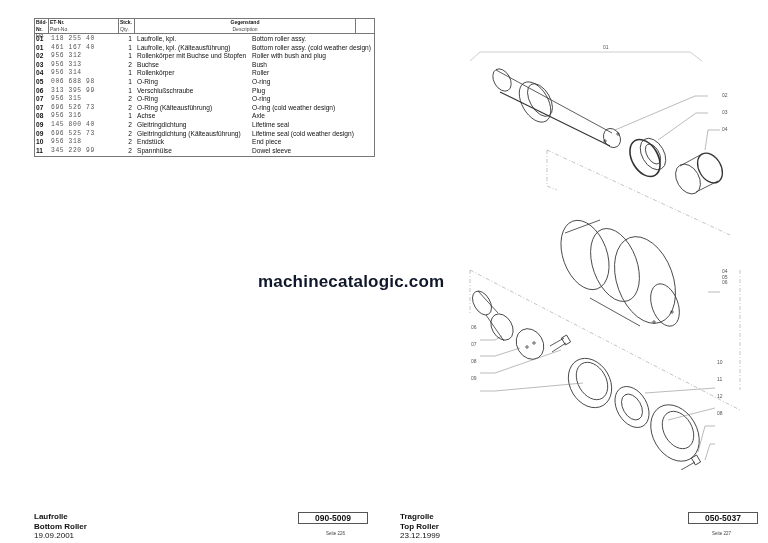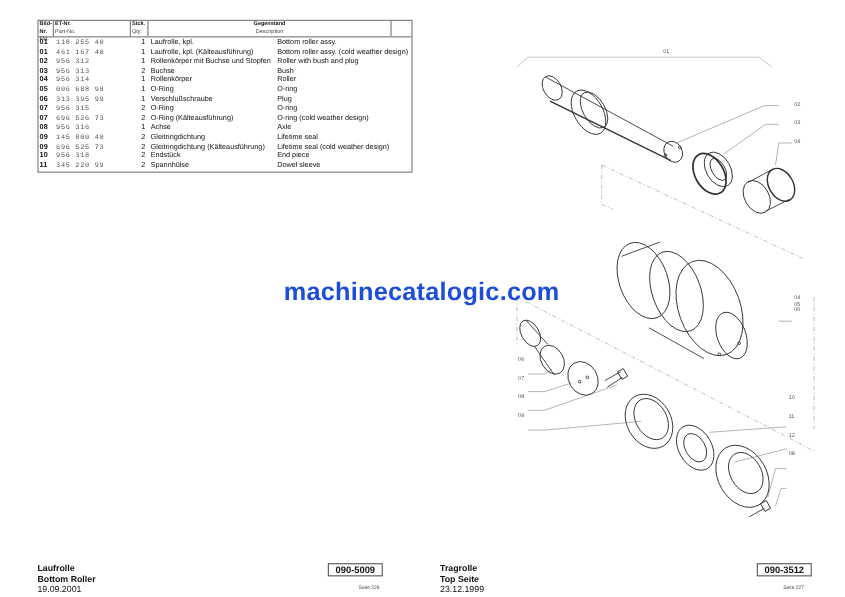--- a/index.html
+++ b/index.html
@@ -29,31 +29,31 @@
   .row .qty { width: 16px; text-align: right; padding-right: 3px; }
   .row .de { width: 115px; padding-left: 2px; }
   .row .en { flex: 1; padding-left: 2px; }
 
   
   .drawing { position: absolute; left: 440px; top: 30px; width: 320px; height: 440px; }
   .drawing svg { width: 100%; height: 100%; }
   .callout { position: absolute; font-size: 5px; color: #555; line-height: 5.5px; }
 
   .watermark {
-    position: absolute; left: 258px; top: 252px;
-    font-size: 23px; font-weight: bold; color: #1d4ed8; letter-spacing: 0.2px;
+    position: absolute; left: 258px; top: 272px;
+    font-size: 17px; font-weight: bold; color: #0f172a; letter-spacing: 0.2px;
   }
 
   
   .footer-left, .footer-right { position: absolute; top: 512px; font-size: 8px; line-height: 9.5px; }
   .footer-left { left: 34px; }
   .footer-right { left: 400px; }
   .footer-left .t, .footer-right .t { font-weight: bold; }
   .pn-box {
-    position: absolute; top: 512px; width: 50px; height: 12px;
+    position: absolute; top: 512px; width: 70px; height: 12px;
     border: 1px solid #555; text-align: center; font-size: 8.5px; font-weight: bold; line-height: 10px;
   }
   .pn-left { left: 298px; }
   .pn-right { left: 688px; }
   .page-no { position: absolute; top: 531px; font-size: 4.5px; color: #444; }
   .pg-left { left: 326px; }
   .pg-right { left: 712px; }
 </style>
 </head>
 <body>
@@ -282,17 +282,17 @@
 <div class="footer-left">
   <div class="t">Laufrolle</div>
   <div class="t">Bottom Roller</div>
   <div>19.09.2001</div>
 </div>
 <div class="pn-box pn-left">090-5009</div>
 <div class="page-no pg-left">Seite 226</div>
 
 <div class="footer-right">
   <div class="t">Tragrolle</div>
-  <div class="t">Top Seite</div>
+  <div class="t">Top Roller</div>
   <div>23.12.1999</div>
 </div>
-<div class="pn-box pn-right">090-3512</div>
+<div class="pn-box pn-right">050-5037</div>
 <div class="page-no pg-right">Seite 227</div>
 
 </body></html>

